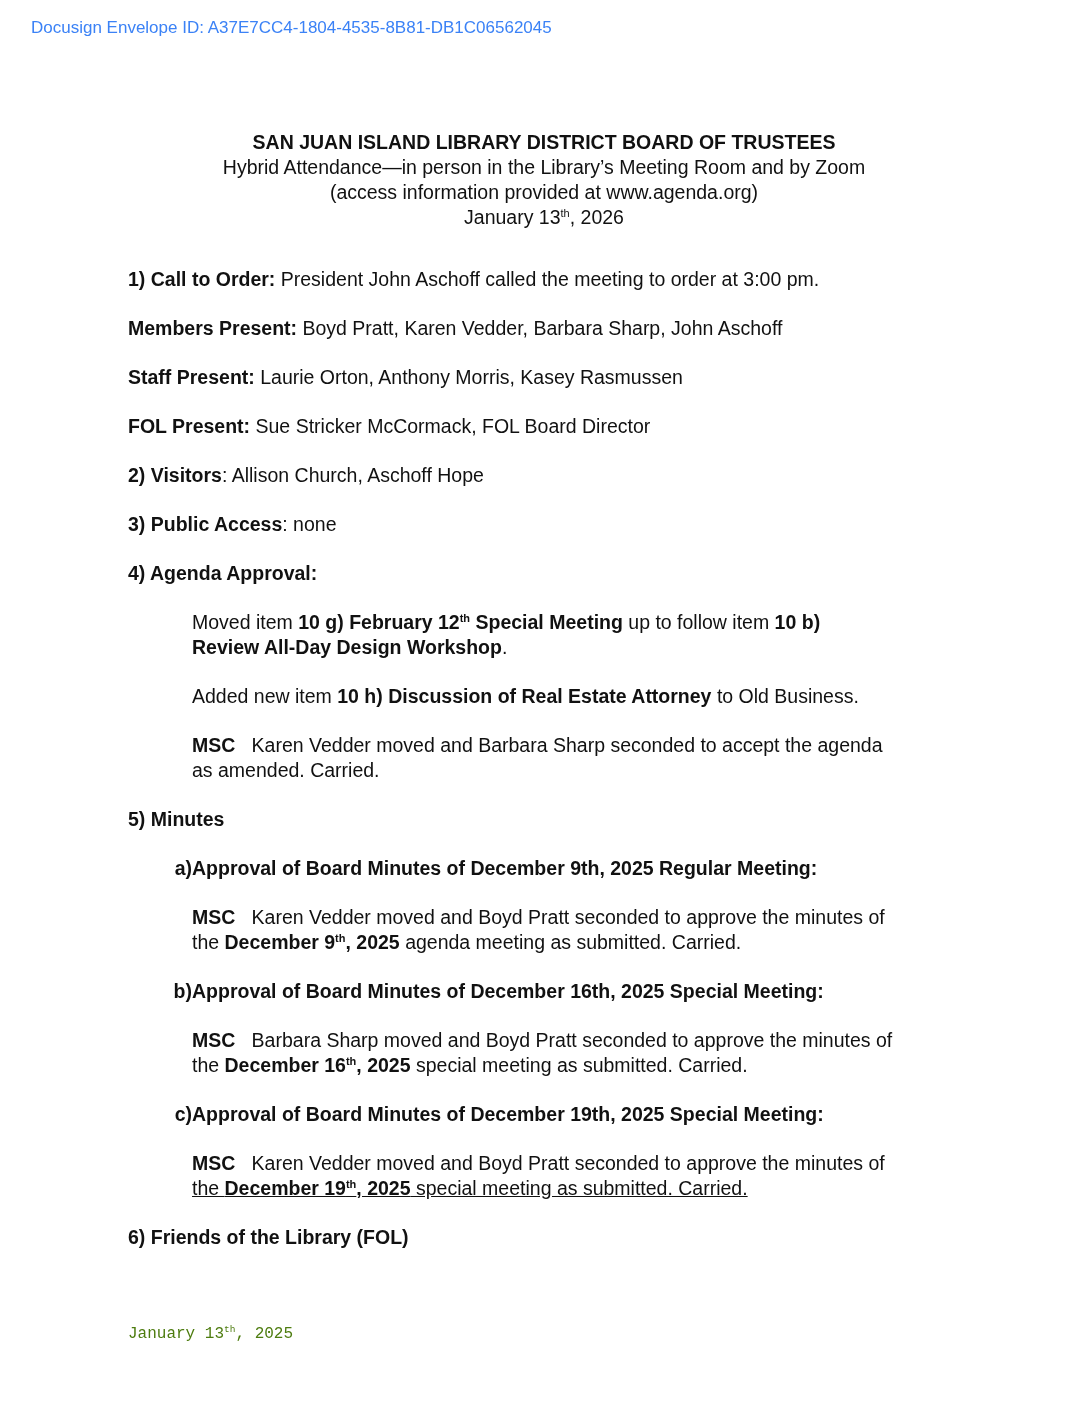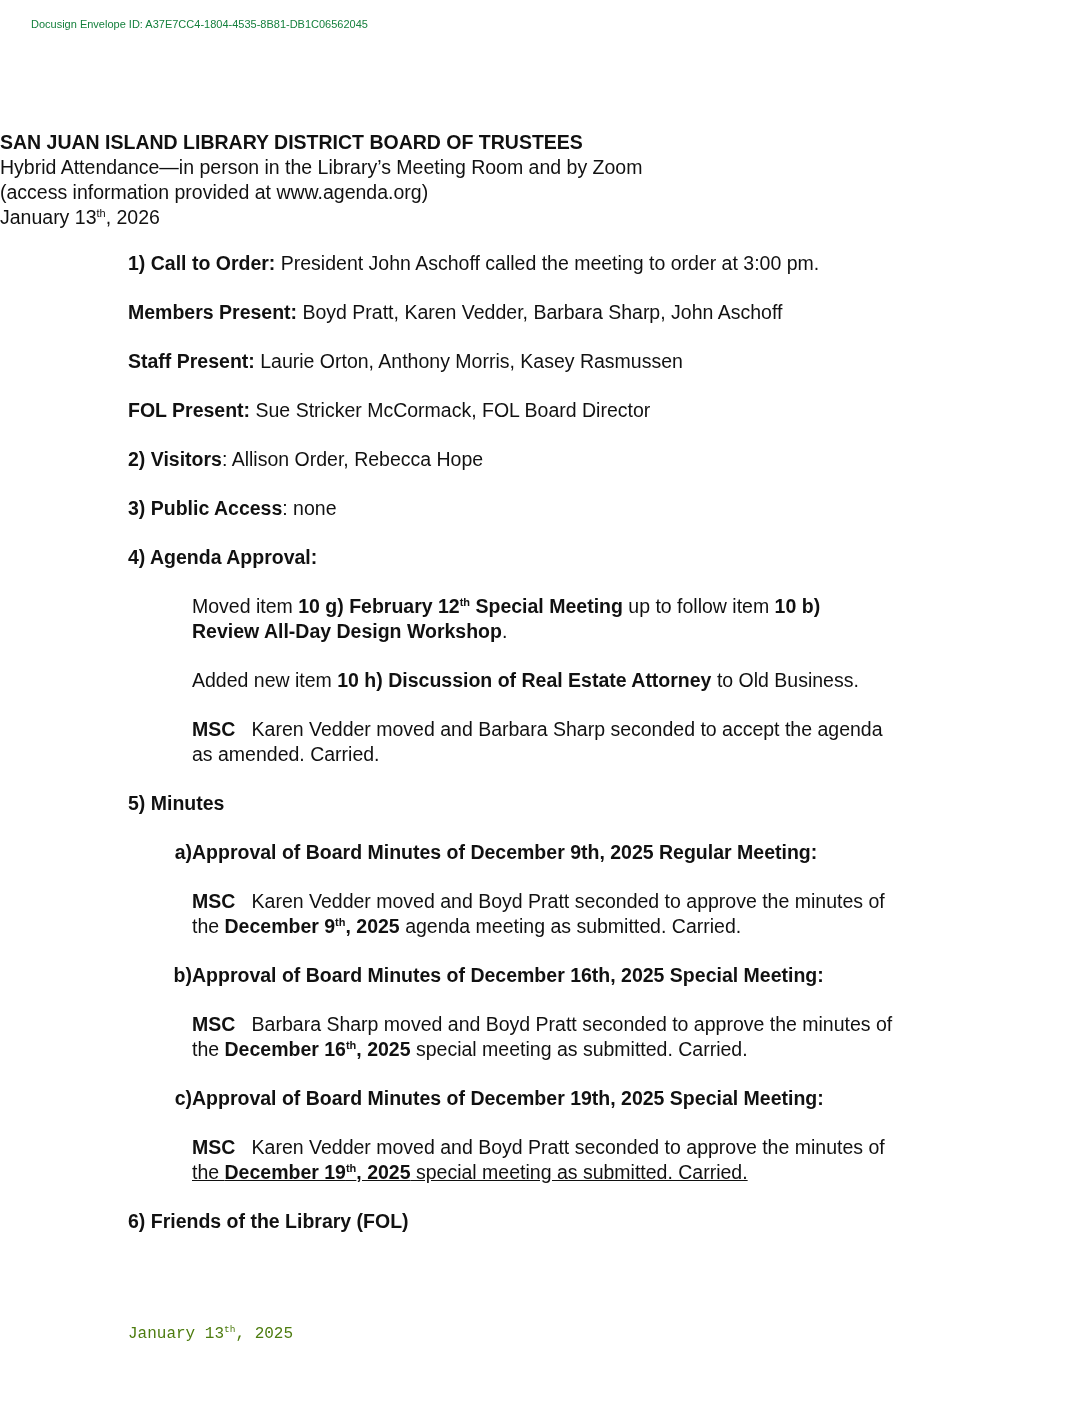--- a/index.html
+++ b/index.html
@@ -1,22 +1,22 @@
 <!DOCTYPE html>
 <html><head>
 <meta charset="utf-8">
 <style>
   html, body { margin: 0; padding: 0; background: #ffffff; }
   body { width: 1088px; height: 1408px; position: relative; overflow: hidden;
          font-family: "Liberation Sans", sans-serif; color: #111; }
-  .envelope { position: absolute; left: 31px; top: 18px; font-size: 11px; color: #15803d; }
-  .header { position: absolute; left: 0; width: 1088px; top: 130px; text-align: left; font-size: 19.5px; line-height: 25px; }
+  .envelope { position: absolute; left: 31px; top: 18px; font-size: 17px; color: #3b82f6; }
+  .header { position: absolute; left: 0; width: 1088px; top: 130px; text-align: center; font-size: 19.5px; line-height: 25px; }
   .header .title { font-weight: bold; }
   .doc { position: absolute; left: 128px; width: 850px; font-size: 19.5px; line-height: 25px; }
-  .p { position: absolute; left: 0; white-space: nowrap; }
+  .p { position: absolute; left: 0; white-space: nowrap; margin-top: 16px; }
   .b { font-weight: bold; }
   sup { font-size: 11px; line-height: 0; vertical-align: 7px; }
   .ind { left: 64px; }
   .sub { left: 32px; text-align: right; }
   .sub .lbl { display: inline-block; width: 32px; }
   .footer { position: absolute; left: 128px; top: 1325px; font-family: Liberation Mono, monospace; font-size: 16px; color: #4d7c0f; }
   .footer sup { font-size: 9.5px; vertical-align: 6px; }
 </style>
 </head>
 <body>
@@ -28,21 +28,21 @@
   <div>Hybrid Attendance—in person in the Library’s Meeting Room and by Zoom</div>
   <div>(access information provided at www.agenda.org)</div>
   <div><span>January 13</span><sup>th</sup><span>, 2026</span></div>
 </div>
 
 <div class="doc" style="top:0;">
   <div class="p" style="top:251px;"><span class="b">1) Call to Order:</span><span> President John Aschoff called the meeting to order at 3:00 pm.</span></div>
   <div class="p" style="top:300px;text-align:right;"><span class="b">Members Present:</span><span> Boyd Pratt, Karen Vedder, Barbara Sharp, John Aschoff</span></div>
   <div class="p" style="top:349px;"><span class="b">Staff Present:</span><span> Laurie Orton, Anthony Morris, Kasey Rasmussen</span></div>
   <div class="p" style="top:398px;"><span class="b">FOL Present:</span><span> Sue Stricker McCormack, FOL Board Director</span></div>
-  <div class="p" style="top:447px;"><span class="b">2) Visitors</span><span>: Allison Order, Rebecca Hope</span></div>
+  <div class="p" style="top:447px;"><span class="b">2) Visitors</span><span>: Allison Church, Aschoff Hope</span></div>
   <div class="p" style="top:496px;"><span class="b">3) Public Access</span><span>: none</span></div>
   <div class="p b" style="top:545px;text-align:center;">4) Agenda Approval:</div>
 
   <div class="p ind" style="top:594px;"><span>Moved item </span><span class="b">10 g) February 12</span><sup class="b">th</sup><span class="b"> Special Meeting</span><span> up to follow item </span><span class="b">10 b)</span></div>
   <div class="p ind" style="top:619px;"><span class="b">Review All-Day Design Workshop</span><span>.</span></div>
 
   <div class="p ind" style="top:668px;"><span>Added new item </span><span class="b">10 h) Discussion of Real Estate Attorney</span><span> to Old Business.</span></div>
 
   <div class="p ind" style="top:717px; white-space:pre;"><span class="b">MSC</span><span>   Karen Vedder moved and Barbara Sharp seconded to accept the agenda</span></div>
   <div class="p ind" style="top:742px;">as amended. Carried.</div>

